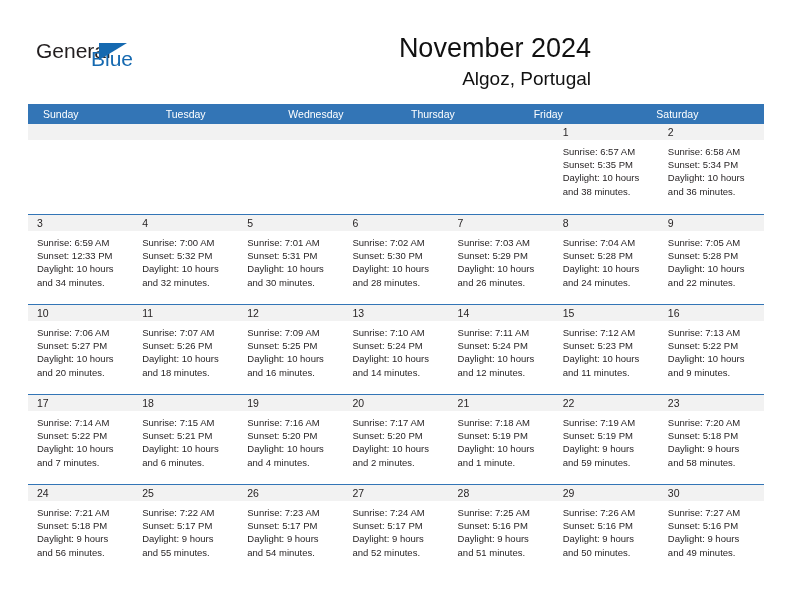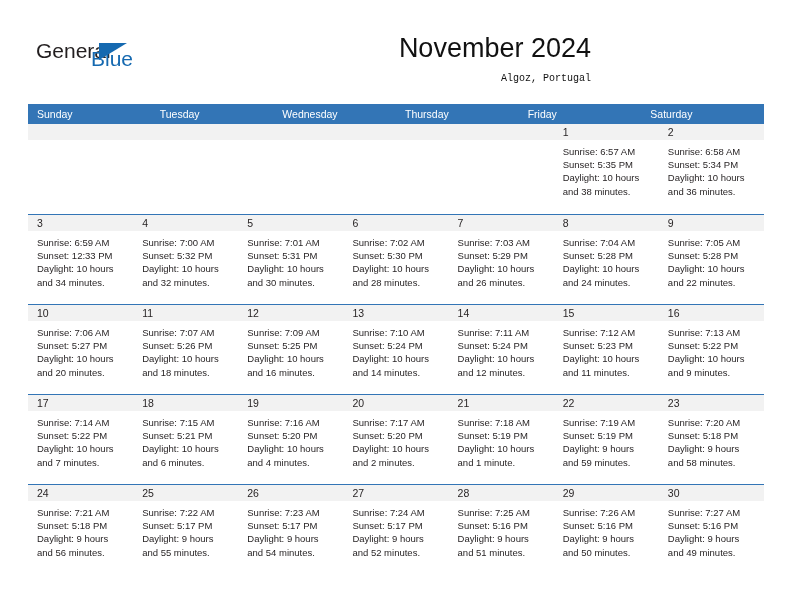--- a/index.html
+++ b/index.html
@@ -75,26 +75,25 @@
     text-align: right;
   }
   .title-month {
     font-size: 27px;
     line-height: 33px;
     color: #111111;
     font-weight: normal;
     white-space: nowrap;
   }
   .title-location {
-    font-size: 10px;
+    font-size: 19px;
     line-height: 21px;
     color: #111111;
     margin-top: 3px;
     white-space: nowrap;
-    font-family: Liberation Mono, monospace;
   }
 
   
   .calendar {
     position: absolute;
     left: 28px;
     top: 104px;
     width: 736px;
   }
 
@@ -102,21 +101,21 @@
     display: flex;
     width: 736px;
     height: 20px;
     background: #3375b6;
   }
   .weekday-cell {
     flex: 1 1 0;
     color: #ffffff;
     font-size: 10.5px;
     line-height: 20px;
-    padding-left: 9px;
+    padding-left: 15px;
     box-sizing: border-box;
     white-space: nowrap;
     overflow: hidden;
   }
 
   .week-row {
     display: flex;
     width: 736px;
     height: 90px;
     border-top: 1px solid #3375b6;

